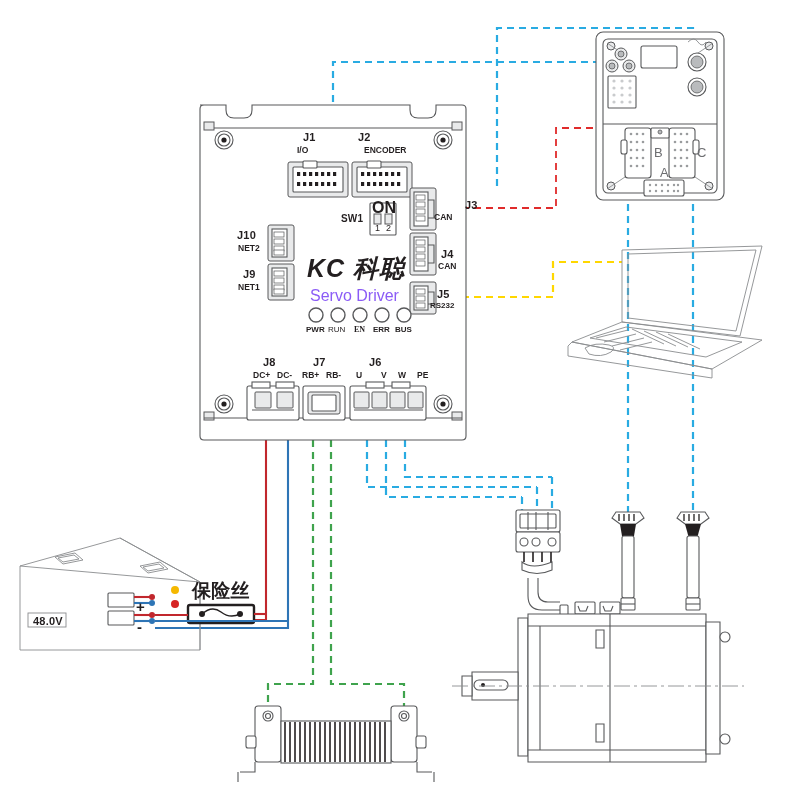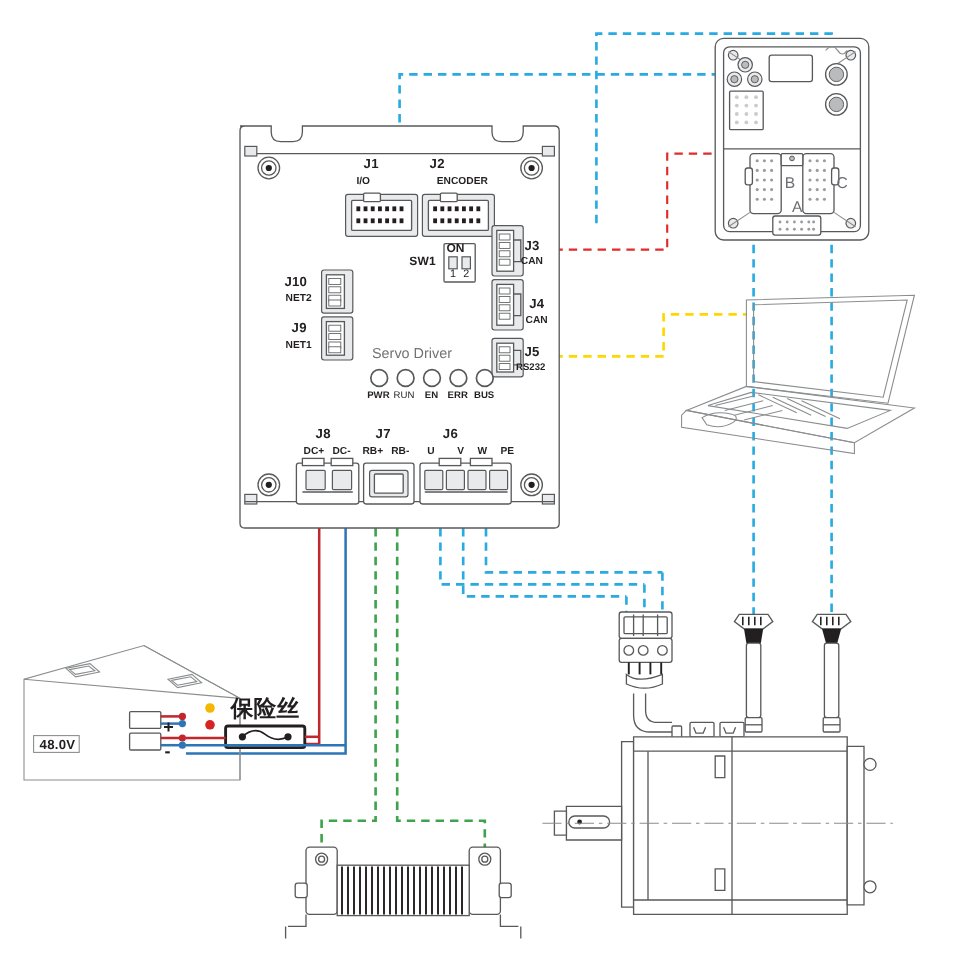--- a/index.html
+++ b/index.html
@@ -492,45 +492,46 @@
     <path d="M452 686 L744 686" fill="none" stroke="#8a8c8e" stroke-width=".9" stroke-dasharray="16 4 3 4"></path>
   </g>
 </svg>
 
 <div class="lbl" style="left:303px;top:131px;font-size:11px;">J1</div>
 <div class="sub" style="left:297px;top:145px;font-size:8.5px;font-weight:bold;">I/O</div>
 
 <div class="lbl" style="left:358px;top:131px;font-size:11px;">J2</div>
 <div class="sub" style="left:342px;top:145px;font-size:8.5px;font-weight:bold;margin-left:22px;">ENCODER</div>
 
-<div class="lbl" style="left:437px;top:199px;font-size:11px;">J3</div>
+<div class="lbl" style="left:437px;top:199px;font-size:11px;padding-left:28px;">J3</div>
 <div class="sub" style="left:434px;top:212px;font-size:8.5px;font-weight:bold;">CAN</div>
 
 <div class="lbl" style="left:441px;top:248px;font-size:11px;">J4</div>
 <div class="sub" style="left:438px;top:261px;font-size:8.5px;font-weight:bold;">CAN</div>
 
 <div class="lbl" style="left:437px;top:288px;font-size:11px;">J5</div>
 <div class="sub" style="left:430px;top:301px;font-size:8px;font-weight:bold;">RS232</div>
 
 <div class="lbl" style="left:237px;top:229px;font-size:11px;">J10</div>
 <div class="sub" style="left:238px;top:243px;font-size:8.5px;font-weight:bold;text-align:center;">NET2</div>
 
 <div class="lbl" style="left:243px;top:268px;font-size:11px;">J9</div>
 <div class="sub" style="left:238px;top:282px;font-size:8.5px;font-weight:bold;">NET1</div>
 
 <div class="lbl" style="left:341px;top:213px;font-size:10px;">SW1</div>
-<div class="sub" style="left:372px;top:202px;font-size:10px;font-weight:bold;line-height:11px;">ON</div>
+<div class="sub" style="left:372px;top:202px;font-size:16px;font-weight:bold;line-height:11px;">ON</div>
 <div class="sub" style="left:375px;top:223px;font-size:9px;">1</div>
 <div class="sub" style="left:386px;top:223px;font-size:9px;">2</div>
 
-<div class="sub" style="left:310px;top:287px;font-size:12px;color:#737373;">Servo Driver</div>
+<div class="lbl" style="left:307px;top:252px;font-size:25px;font-style:italic;font-weight:bold;letter-spacing:1px;">KC 科聪</div>
+<div class="sub" style="left:310px;top:287px;font-size:16px;color:#8b5cf6;">Servo Driver</div>
 
 <div class="sub" style="left:306px;top:325px;font-size:8px;font-weight:bold;">PWR</div>
 <div class="sub" style="left:328px;top:325px;font-size:8px;font-weight:normal;">RUN</div>
-<div class="sub" style="left:354px;top:325px;font-size:8px;font-weight:bold;">EN</div>
+<div class="sub" style="left:354px;top:325px;font-size:8px;font-weight:bold;font-family:Liberation Serif, serif;">EN</div>
 <div class="sub" style="left:373px;top:325px;font-size:8px;font-weight:bold;">ERR</div>
 <div class="sub" style="left:395px;top:325px;font-size:8px;font-weight:bold;">BUS</div>
 
 <div class="lbl" style="left:263px;top:356px;font-size:11px;">J8</div>
 <div class="lbl" style="left:313px;top:356px;font-size:11px;">J7</div>
 <div class="lbl" style="left:369px;top:356px;font-size:11px;">J6</div>
 
 <div class="sub" style="left:253px;top:370px;font-size:8.5px;font-weight:bold;">DC+</div>
 <div class="sub" style="left:277px;top:370px;font-size:8.5px;font-weight:bold;">DC-</div>
 <div class="sub" style="left:302px;top:370px;font-size:8.5px;font-weight:bold;">RB+</div>

